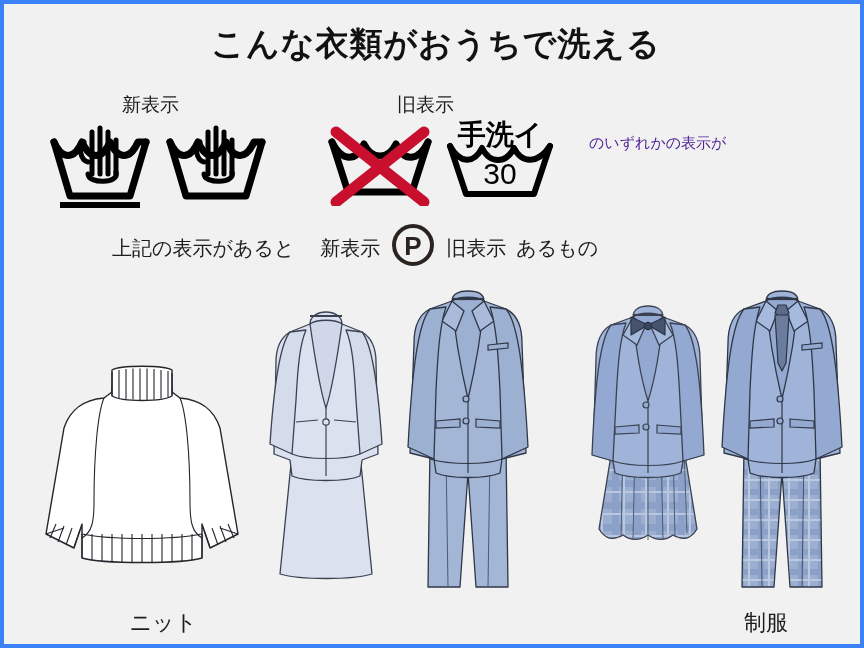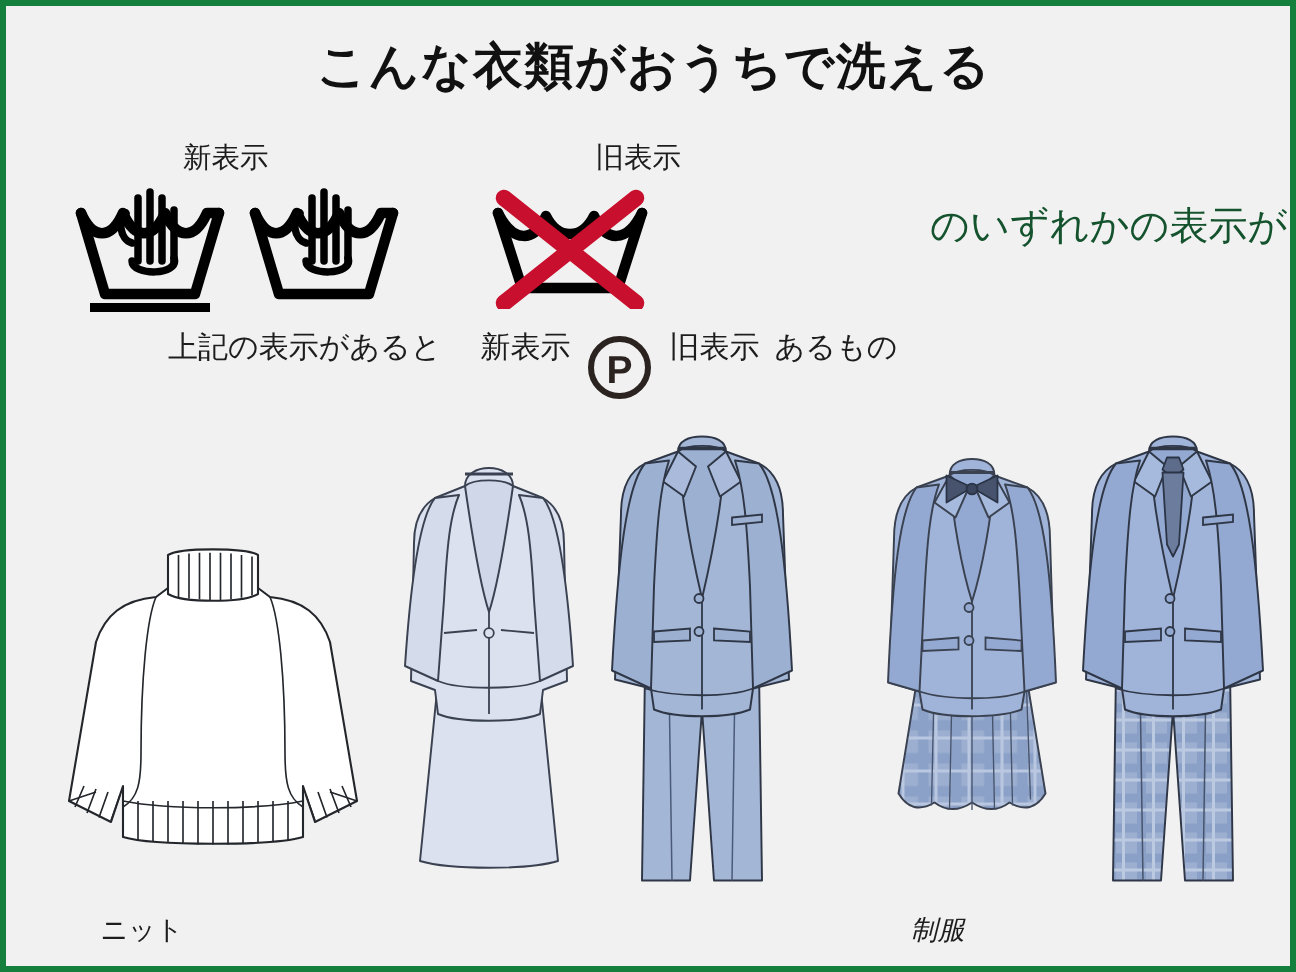--- a/index.html
+++ b/index.html
@@ -3,74 +3,74 @@
 <meta charset="utf-8">
 <style>
   html,body{margin:0;padding:0;background:#ffffff;}
   body{font-family:"Liberation Sans","DejaVu Sans",sans-serif;}
 
   #page{
     position:relative;
     width:864px;height:648px;
     background:#f1f1f1;
     box-sizing:border-box;
-    border:4px solid #15803d;
+    border:4px solid #3b82f6;
     overflow:hidden;
   }
 
   .title{
     position:absolute;left:0;top:18px;width:864px;
     text-align:center;
     font-size:33px;font-weight:bold;color:#111111;
     letter-spacing:1px;
   }
 
   .cap{
     position:absolute;
     font-size:19px;color:#1d1d1d;
     white-space:nowrap;
   }
   .cap-new{left:118px;top:88px;}
   .cap-old{left:393px;top:88px;}
 
   .rightnote{
-    position:absolute;left:616px;top:128px;
-    font-size:26px;color:#14532d;line-height:1.45;
+    position:absolute;left:585px;top:128px;
+    font-size:15px;color:#4c1d95;line-height:1.45;
     white-space:nowrap;
   }
 
   .sym{position:absolute;}
   .sym-new1{left:44px;top:112px;}
   .sym-new2{left:160px;top:112px;}
   .sym-oldx{left:320px;top:110px;}
   .sym-hand30{left:440px;top:110px;}
 
   .row2{
     position:absolute;left:108px;top:218px;
-    display:flex;align-items:flex-start;gap:10px;
+    display:flex;align-items:center;gap:10px;
     font-size:20px;color:#1d1d1d;white-space:nowrap;
   }
   .row2 .t{line-height:1;}
   .row2 .gap{width:6px;}
 
   .garment{position:absolute;}
   .g-knit{left:38px;top:348px;}
   .g-ladysuit{left:262px;top:300px;}
   .g-mensuit{left:398px;top:283px;}
   .g-girluni{left:583px;top:297px;}
   .g-boyuni{left:712px;top:283px;}
 
   .glabel{
     position:absolute;top:604px;
-    font-size:18px;color:#1d1d1d;
-    text-align:left;white-space:nowrap;
+    font-size:22px;color:#1d1d1d;
+    text-align:right;white-space:nowrap;
   }
   .lab-knit{left:63px;width:130px;}
   .lab-suit{left:325px;width:130px;}
-  .lab-uni{left:603px;width:130px;font-style:italic;}
+  .lab-uni{left:654px;width:130px;}
 </style>
 </head>
 <body>
 
 <div id="page">
 
   <div class="title">こんな衣類がおうちで洗える</div>
 
   <div class="cap cap-new">新表示</div>
   <div class="cap cap-old">旧表示</div>
@@ -116,20 +116,30 @@
         <path d="M8 28 L24 78 L88 78 L104 28"></path>
         <path d="M8 28 C18 48 32 48 40 30 C48 46 64 46 72 30 C80 48 94 48 104 28"></path>
       </g>
       <g stroke="#c8102e" stroke-width="11" stroke-linecap="round">
         <path d="M12 18 L100 88"></path>
         <path d="M100 18 L12 88"></path>
       </g>
     </svg>
   </div>
 
+  <div class="sym sym-hand30">
+    <svg width="112" height="92" viewBox="0 0 112 92">
+      <g fill="none" stroke="#000000" stroke-width="6" stroke-linecap="round" stroke-linejoin="round">
+        <path d="M6 32 L22 80 L90 80 L106 32"></path>
+        <path d="M6 32 C16 50 30 50 38 34 C46 50 62 50 70 34 C78 50 94 50 106 32"></path>
+      </g>
+      <text x="56" y="30" text-anchor="middle" font-family="'Liberation Sans','DejaVu Sans',sans-serif" font-size="28" font-weight="bold" fill="#000000">手洗イ</text>
+      <text x="56" y="70" text-anchor="middle" font-family="'Liberation Sans','DejaVu Sans',sans-serif" font-size="30" fill="#000000">30</text>
+    </svg>
+  </div>
 
   <div class="rightnote">
     <div>のいずれかの表示が</div>
   </div>
 
   <div class="row2">
     <span class="t">上記の表示があると</span>
     <span class="gap"></span>
     <span class="t">新表示</span>
 

